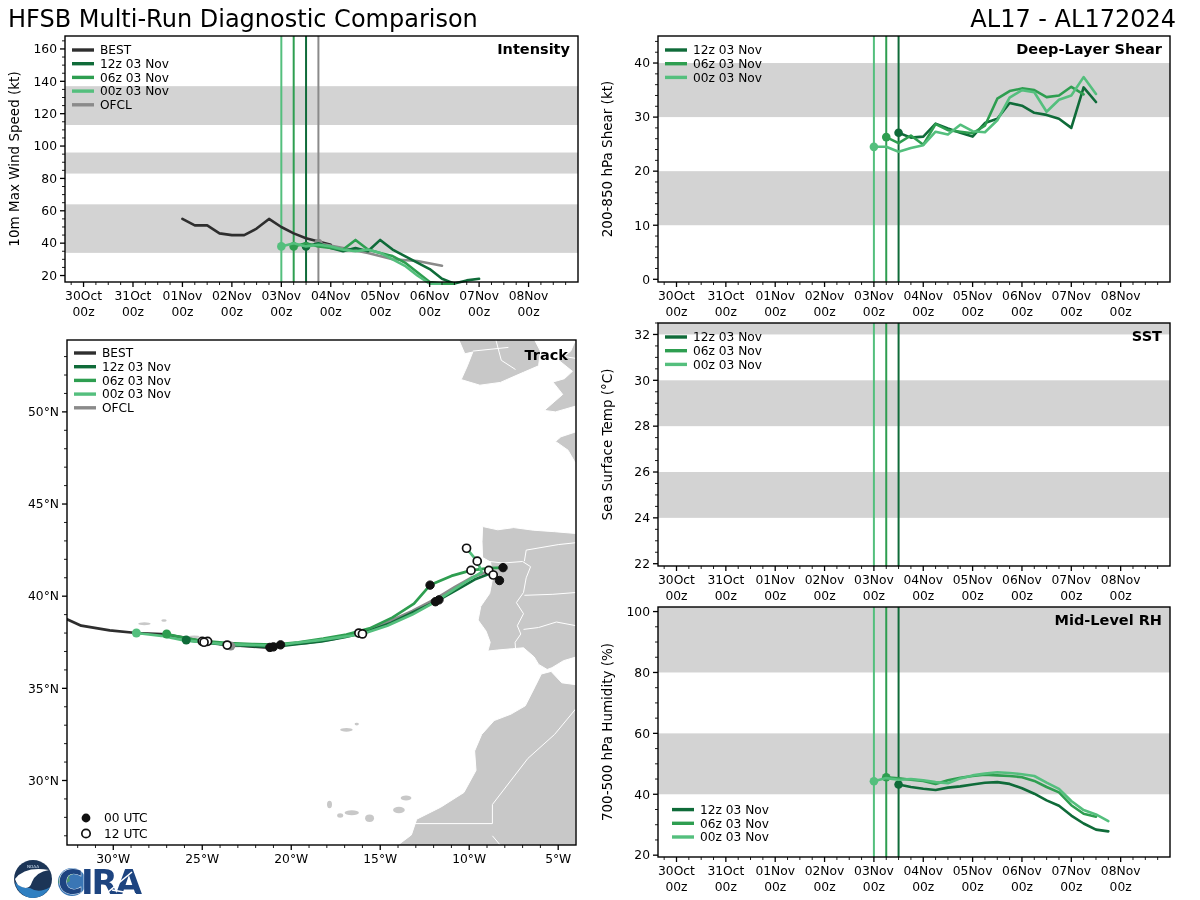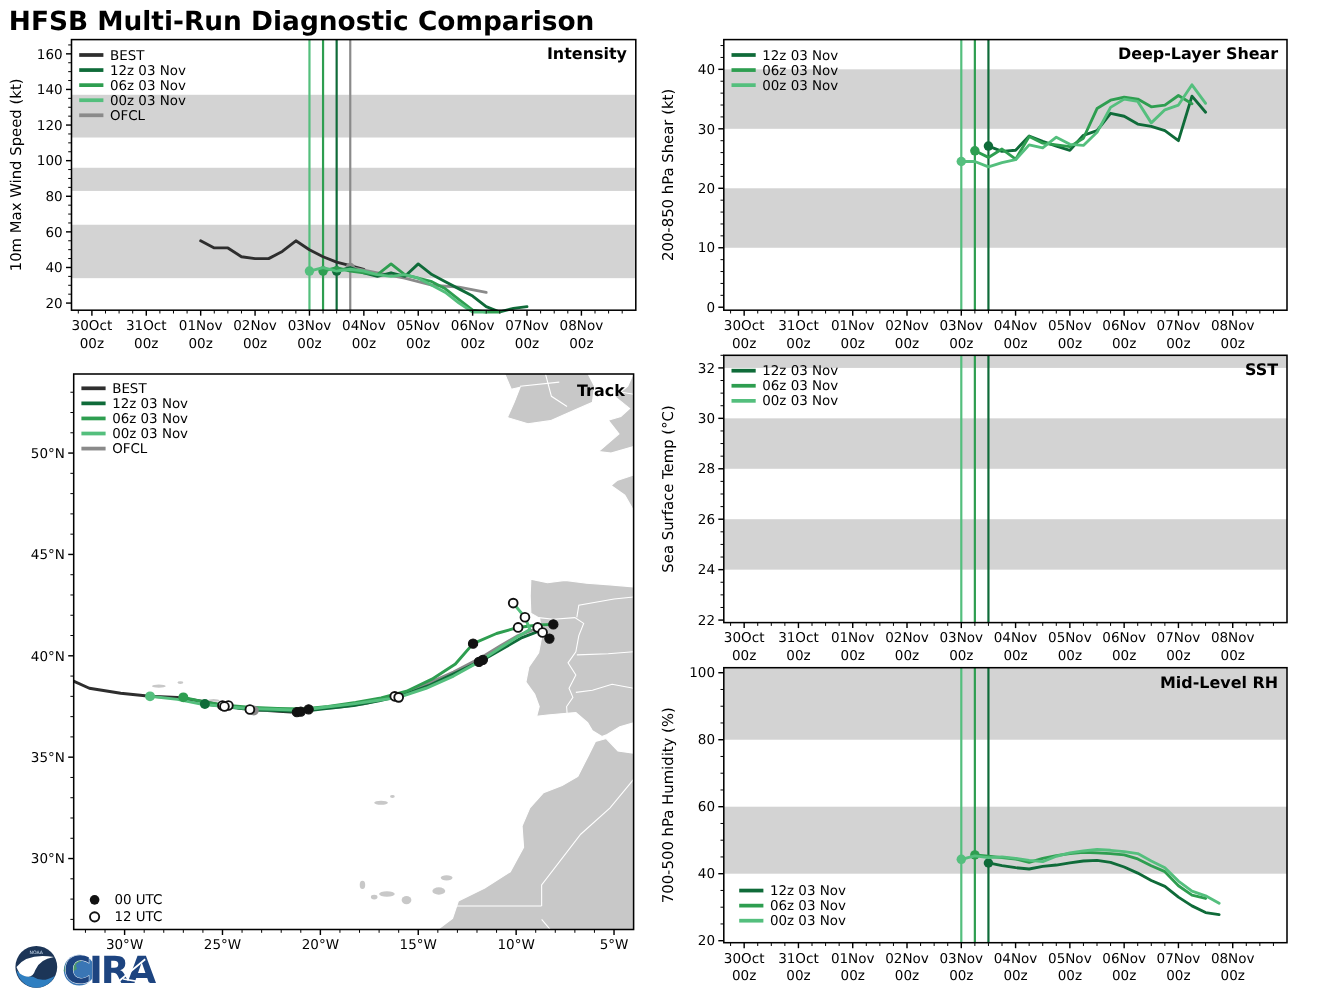--- a/index.html
+++ b/index.html
@@ -1,28 +1,29 @@
 <!DOCTYPE html>
 <html><head>
 <meta charset="utf-8">
 <style>
   html,body{margin:0;padding:0;background:#fff;}
   #fig{position:relative;width:1200px;height:900px;background:#fff;overflow:hidden;
        font-family:"DejaVu Sans","Liberation Sans",sans-serif;}
   #plots{position:absolute;left:0;top:0;width:1200px;height:900px;}
-  .suptitle{position:absolute;top:5px;font-weight:bold;font-size:24px;color:#000;white-space:nowrap;}
+  .suptitle{position:absolute;top:5px;font-weight:normal;font-size:24px;color:#000;white-space:nowrap;}
   #title-left{left:8px;}
   #title-right{right:24px;}
   #logos{position:absolute;left:12px;top:858px;width:170px;height:42px;}
 </style>
 </head>
 <body>
 
 <div id="fig">
   <div class="suptitle" id="title-left">HFSB Multi-Run Diagnostic Comparison</div>
+  <div class="suptitle" id="title-right">AL17 - AL172024</div>
   <svg id="plots" xmlns="http://www.w3.org/2000/svg" viewBox="0 0 1200 900">
       <g>
         <rect x="65" y="36" width="513" height="246" fill="#fff"></rect>
         <g>
           <rect x="65" y="204.31578947368422" width="513" height="48.55263157894734" fill="#d3d3d3"></rect>
           <rect x="65" y="152.52631578947367" width="513" height="21.03947368421055" fill="#d3d3d3"></rect>
           <rect x="65" y="86.17105263157895" width="513" height="38.842105263157904" fill="#d3d3d3"></rect>
         </g>
         <g>
           <line x1="281.3253012048193" y1="36" x2="281.3253012048193" y2="282" stroke="#54bf7d" stroke-width="2"></line>

